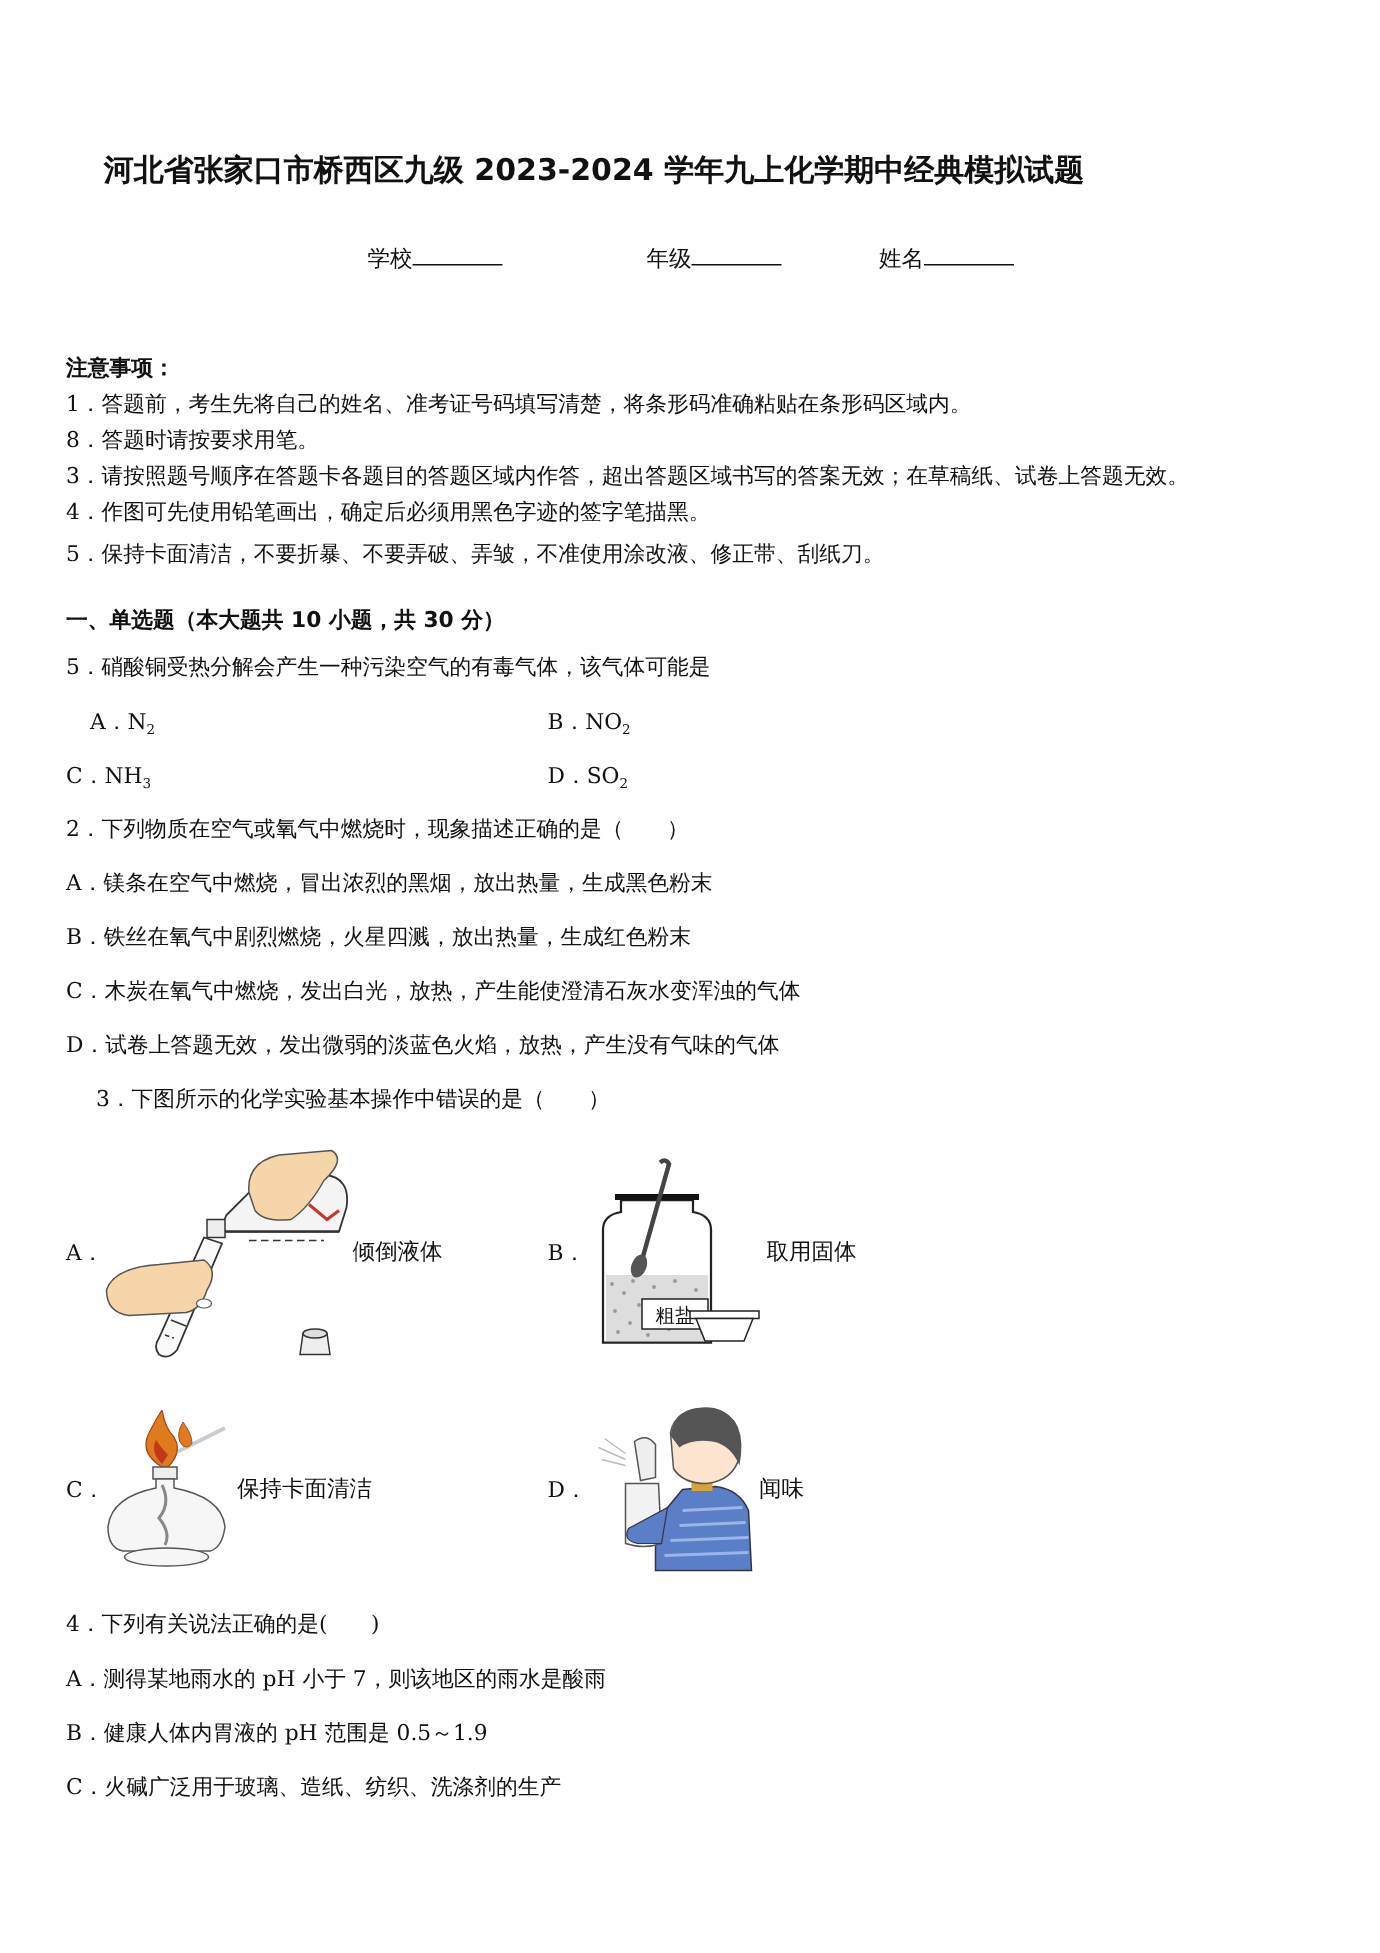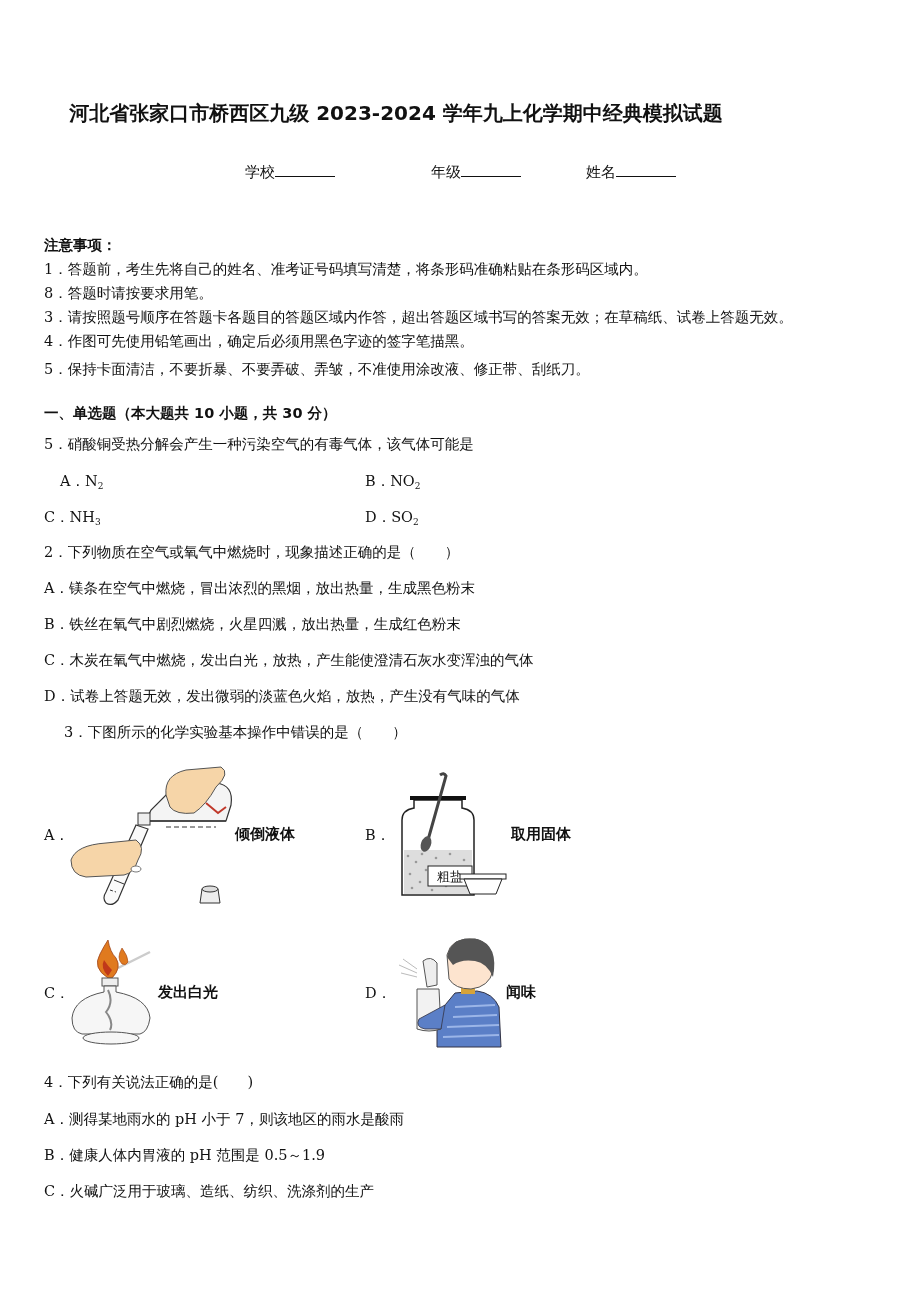--- a/index.html
+++ b/index.html
@@ -6,21 +6,21 @@
   body { width: 920px; height: 1302px; position: relative; overflow: hidden; color: #111; font-family: "DejaVu Serif", "Liberation Serif", serif; }
   .title { position: absolute; top: 100px; left: 0; width: 792px; text-align: center; font-family: "DejaVu Sans", "Liberation Sans", sans-serif; font-weight: bold; font-size: 20px; letter-spacing: 0px; }
   .info-row { position: absolute; top: 162px; left: 0; width: 920px; font-size: 15px; font-family: "DejaVu Sans", "Liberation Sans", sans-serif; }
   .info-item { position: absolute; white-space: nowrap; }
   .info-line { display: inline-block; width: 60px; border-bottom: 1px solid #111; height: 14px; vertical-align: baseline; }
   .line { position: absolute; left: 44px; font-size: 14.5px; white-space: nowrap; }
   .bold { font-family: "DejaVu Sans", "Liberation Sans", sans-serif; font-weight: bold; }
   .opt { position: absolute; font-size: 14.5px; white-space: nowrap; }
   sub { font-size: 9px; vertical-align: -3px; }
   .img-wrap { position: absolute; }
-  .img-label { position: absolute; font-size: 15px; white-space: nowrap; font-weight: bold; }
+  .img-label { position: absolute; font-size: 15px; white-space: nowrap; }
 </style>
 </head>
 <body>
 
 <div class="title">河北省张家口市桥西区九级 2023-2024 学年九上化学期中经典模拟试题</div>
 
 <div class="info-row">
   <span class="info-item" style="left:245px;">
     <span>学校</span><span class="info-line"></span>
   </span>
@@ -126,21 +126,21 @@
     <line x1="48" y1="28" x2="80" y2="12" stroke="#ccc" stroke-width="2.5"></line>
     <path d="M38 38 Q22 28 30 14 Q34 6 38 0 Q40 12 46 18 Q52 28 42 38 Z" fill="#e07a1f" stroke="#a0441a" stroke-width="0.8"></path>
     <path d="M38 36 Q30 28 34 20 Q38 26 42 30 Z" fill="#c0391a"></path>
     <path d="M52 24 Q46 18 52 8 Q58 16 58 22 Q56 26 52 24 Z" fill="#e07a1f" stroke="#a0441a" stroke-width="0.6"></path>
     <rect x="32" y="38" width="16" height="8" fill="#eee" stroke="#555" stroke-width="1"></rect>
     <path d="M34 46 L46 46 L46 52 Q78 58 80 78 Q78 92 70 94 L12 94 Q2 92 2 78 Q4 58 34 52 Z" fill="#f6f6f6" stroke="#555" stroke-width="1"></path>
     <path d="M38 50 Q44 62 36 72 Q44 82 40 90" fill="none" stroke="#888" stroke-width="2"></path>
     <ellipse cx="41" cy="98" rx="28" ry="6" fill="#f6f6f6" stroke="#555" stroke-width="1"></ellipse>
   </svg>
 </div>
-<div class="img-label" style="left:158px;top:983px;">发出白光</div>
+<div class="img-label" style="left:158px;top:983px;">保持卡面清洁</div>
 
 <div class="opt" style="left:365px;top:984px;">D．</div>
 <div class="img-wrap" style="left:395px;top:935px;width:110px;height:115px;">
   <svg width="110" height="115" viewBox="0 0 110 115">
     <path d="M4 30 L22 38 M6 38 L22 42 M8 24 L22 34" stroke="#bbb" stroke-width="1"></path>
     <path d="M60 58 Q50 70 42 80 L42 112 L106 112 L104 72 Q98 58 82 56 Z" fill="#5b7fc7" stroke="#334" stroke-width="1"></path>
     <path d="M60 72 L100 70 M58 82 L102 80 M52 92 L104 90 M48 102 L104 100" stroke="#9bb5e8" stroke-width="2"></path>
     <rect x="66" y="52" width="14" height="7" fill="#d6a33a"></rect>
     <path d="M52 20 Q56 2 80 4 Q100 8 98 36 Q94 52 76 54 Q60 54 54 44 Z" fill="#fde4cf" stroke="#555" stroke-width="1"></path>
     <path d="M52 22 Q56 0 82 4 Q104 10 98 42 Q92 28 80 26 Q66 24 58 30 Z" fill="#555"></path>

